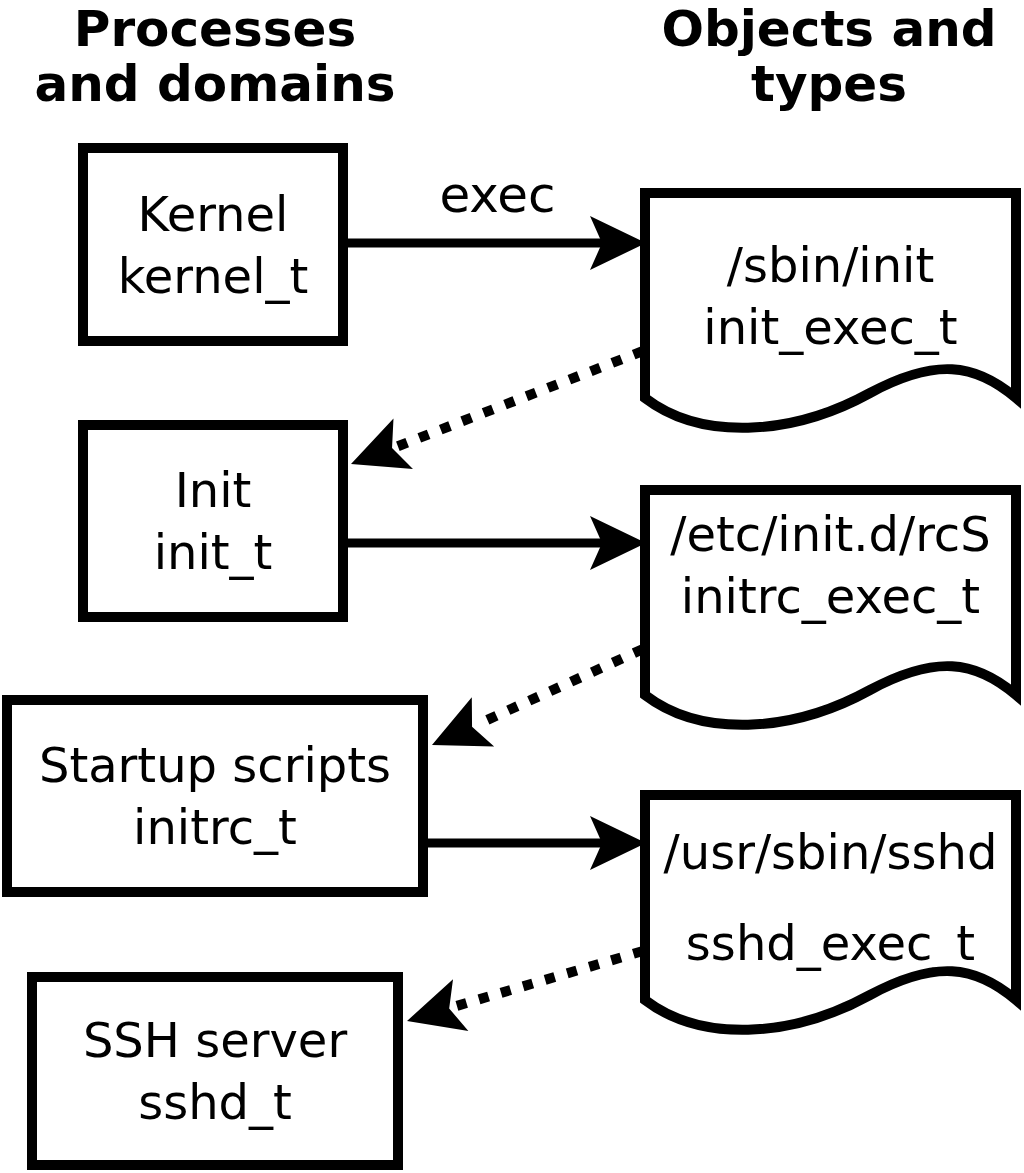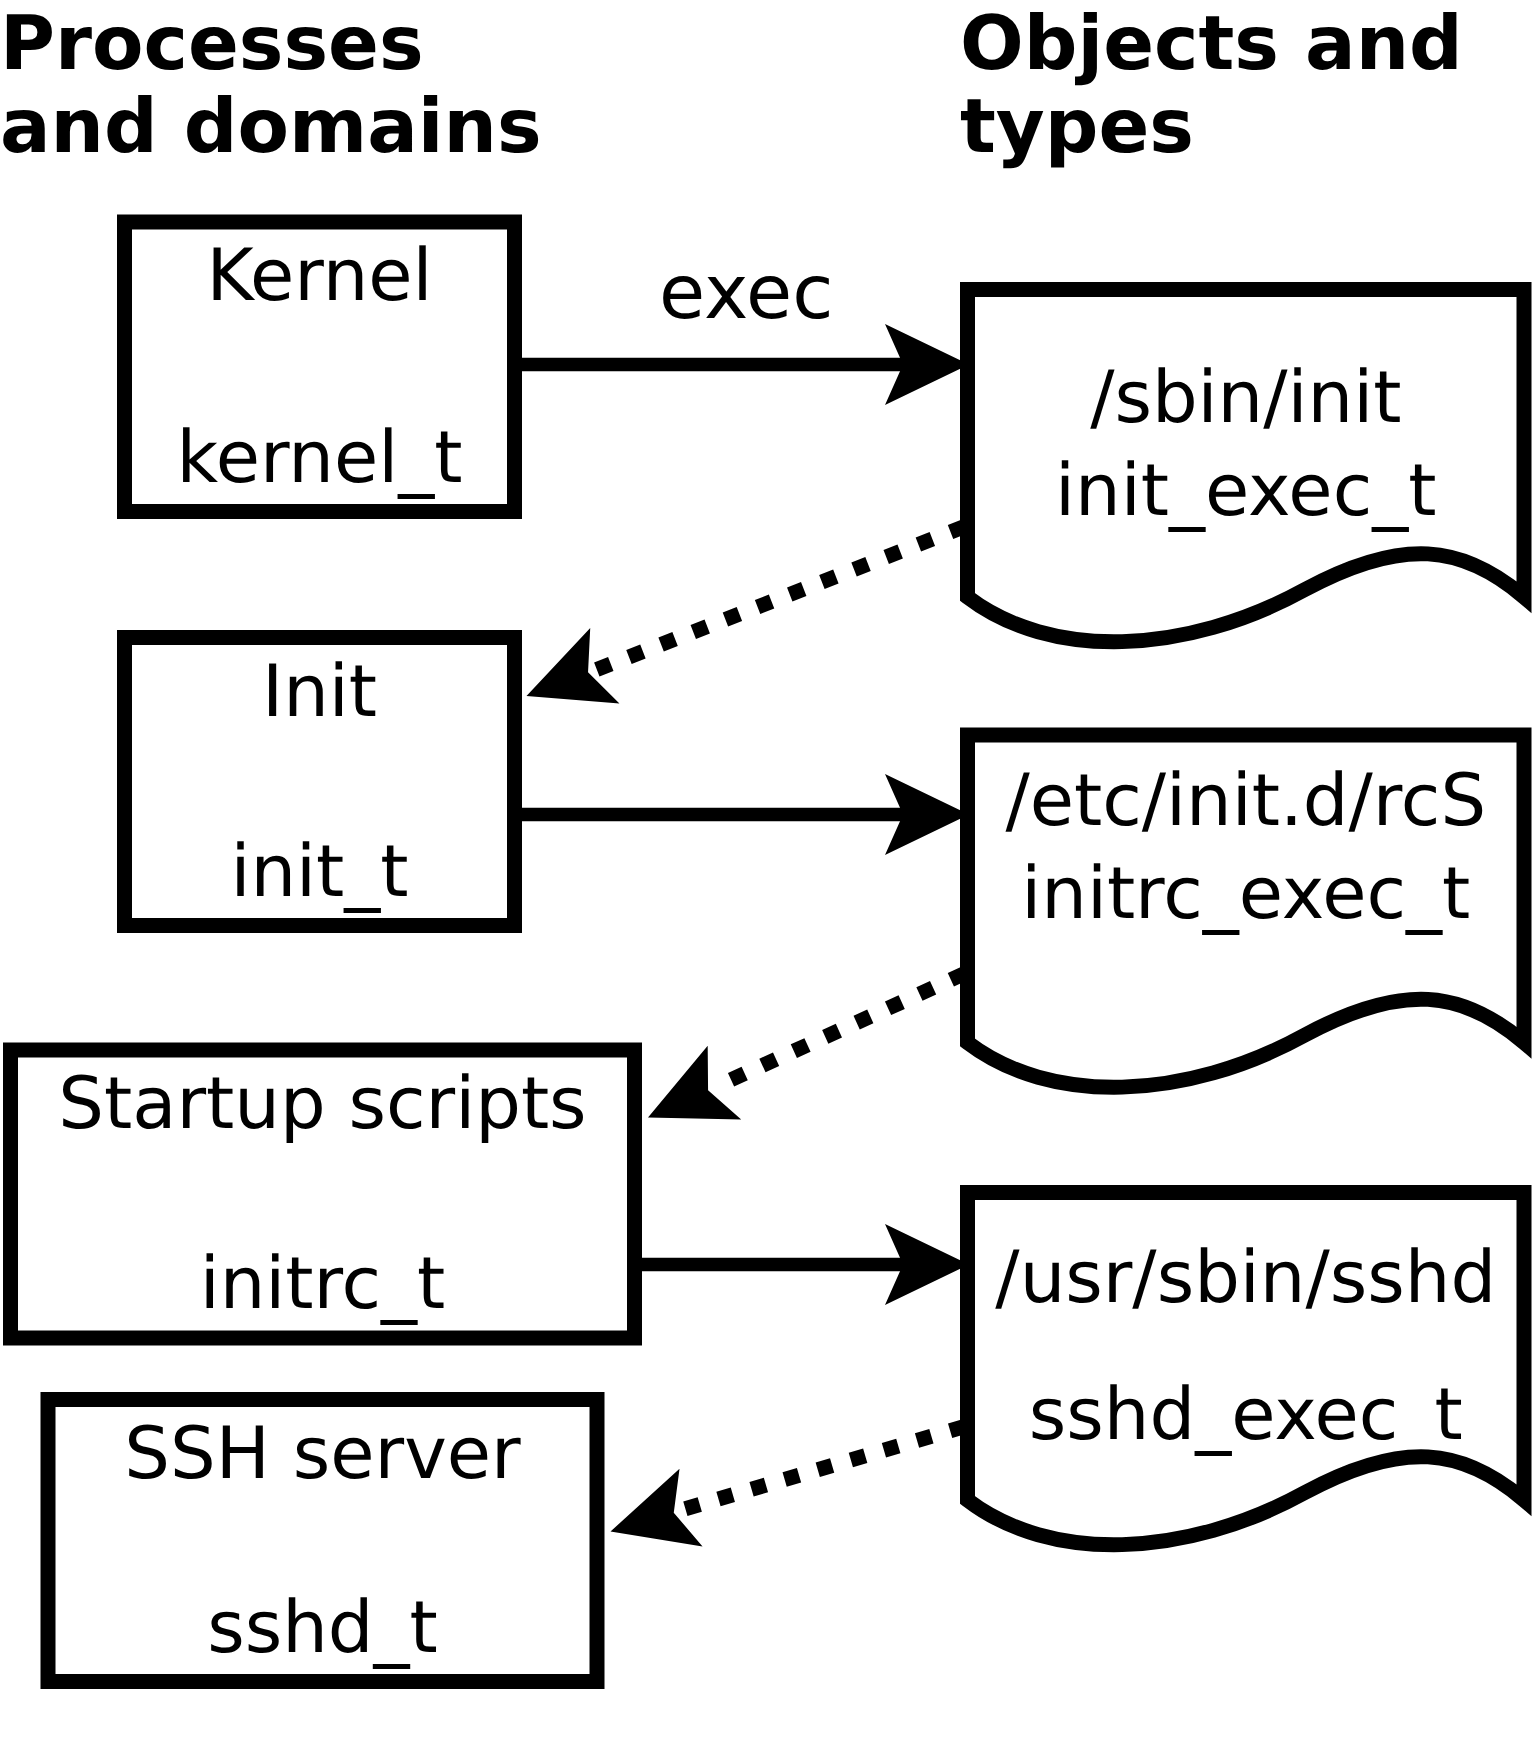--- a/index.html
+++ b/index.html
@@ -21,45 +21,45 @@
     left: 0;
     top: 0;
     width: 1024px;
     height: 1173px;
   }
   .col-title {
     position: absolute;
     font-size: 50px;
     line-height: 55px;
     font-weight: bold;
-    text-align: left;
+    text-align: center;
     white-space: nowrap;
   }
   .col-title span { display: block; }
   .title-left  { left: 0px;   top: 2px; width: 430px; }
   .title-right { left: 640px; top: 2px; width: 378px; }
   .pbox {
     position: absolute;
     box-sizing: border-box;
     border: 10px solid #000000;
     background: #ffffff;
     display: flex;
     flex-direction: column;
     align-items: center;
-    justify-content: space-between;
+    justify-content: center;
     font-size: 48px;
     line-height: 62px;
     text-align: center;
     white-space: nowrap;
   }
   .pbox span { display: block; }
   .box-kernel  { left: 78px;  top: 143px; width: 270px; height: 203px; }
   .box-init    { left: 78px;  top: 420px; width: 270px; height: 202px; }
   .box-initrc  { left: 2px;   top: 695px; width: 426px; height: 202px; }
-  .box-sshd    { left: 27px;  top: 928px; width: 376px; height: 198px; }
+  .box-sshd    { left: 27px;  top: 972px; width: 376px; height: 198px; }
   .doc-label {
     position: absolute;
     left: 645px;
     width: 371px;
     height: 205px;
     display: flex;
     flex-direction: column;
     align-items: center;
     justify-content: center;
     font-size: 48px;

